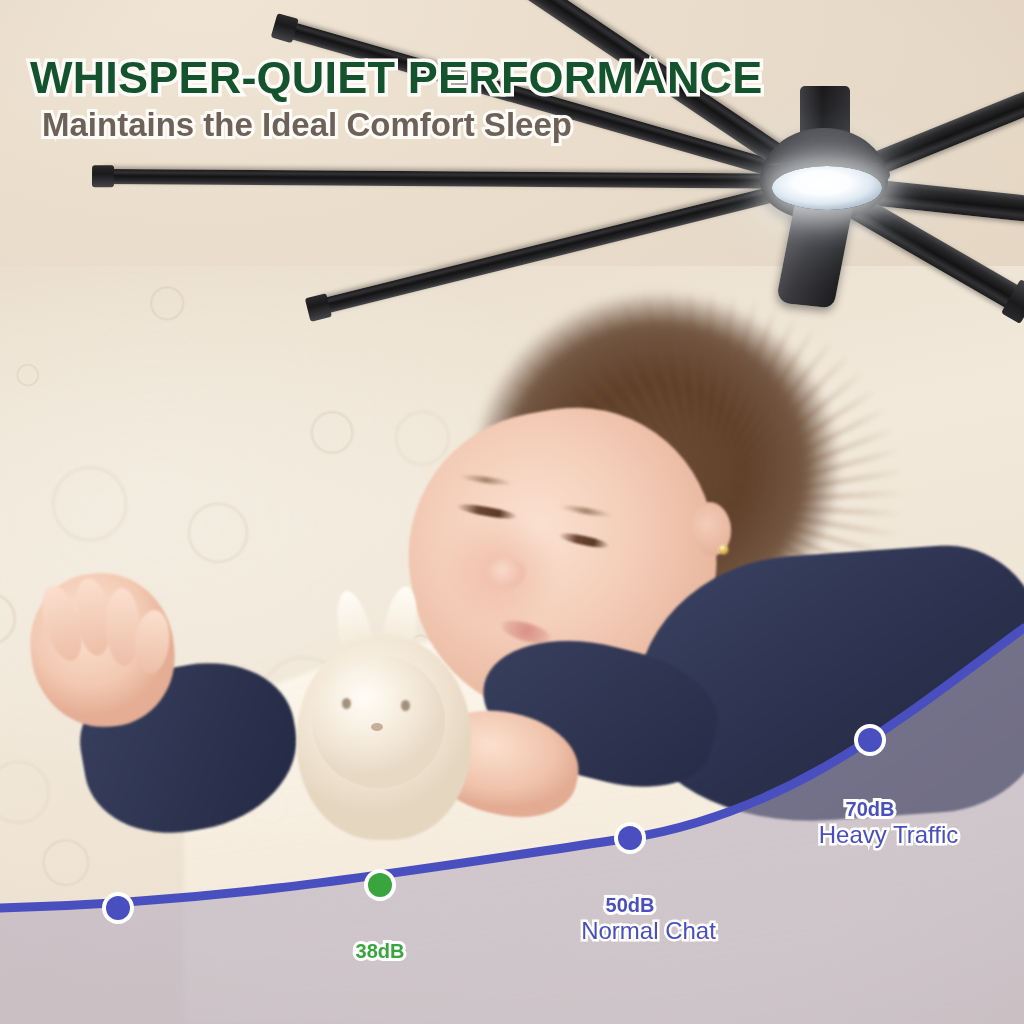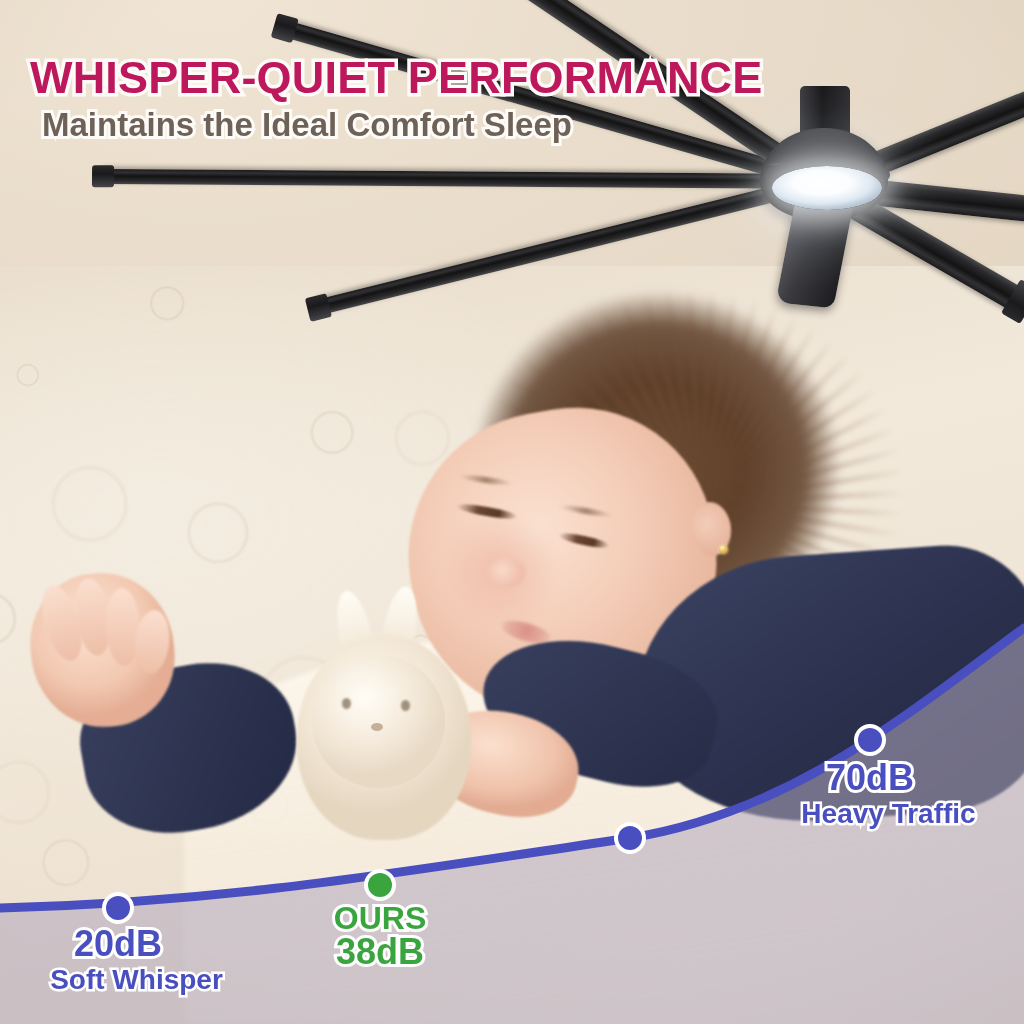--- a/index.html
+++ b/index.html
@@ -365,21 +365,21 @@
   }
 
   
   .headline {
     position: absolute;
     left: 30px;
     top: 52px;
     font-size: 45px;
     font-weight: 800;
     letter-spacing: .2px;
-    color: #be185d;
+    color: #14532d;
     -webkit-text-stroke: 7px #fdfbf7;
     paint-order: stroke fill;
     white-space: nowrap;
   }
   .subhead {
     position: absolute;
     left: 30px;
     top: 106px;
     font-size: 33px;
     font-weight: 600;
@@ -395,28 +395,29 @@
   .chart svg { position: absolute; inset: 0; }
 
   .pt-label {
     position: absolute;
     text-align: center;
     white-space: nowrap;
     transform: translateX(-50%);
     line-height: 1.0;
   }
   .pt-db {
-    font-size: 36px;
+    font-size: 20px;
     font-weight: 700;
     -webkit-text-stroke: 6px #ffffff;
     paint-order: stroke fill;
+    margin-top: 39px;
   }
   .pt-name {
-    font-size: 28px;
-    font-weight: 700;
+    font-size: 24px;
+    font-weight: 400;
     -webkit-text-stroke: 5px #ffffff;
     paint-order: stroke fill;
     margin-top: 4px;
     margin-left: 37px;
   }
   .pt-ours {
     font-size: 32px;
     font-weight: 700;
     -webkit-text-stroke: 6px #ffffff;
     paint-order: stroke fill;
@@ -531,30 +532,29 @@
       <circle cx="380" cy="885" r="16" fill="#ffffff"></circle>
       <circle cx="380" cy="885" r="12" fill="#3aa53f"></circle>
 
       <circle cx="630" cy="838" r="16" fill="#ffffff"></circle>
       <circle cx="630" cy="838" r="12" fill="#4a4fc0"></circle>
 
       <circle cx="870" cy="740" r="16" fill="#ffffff"></circle>
       <circle cx="870" cy="740" r="12" fill="#4a4fc0"></circle>
     </svg>
 
-    <div class="pt-label" style="left:118px; top:926px;">
-      <div class="pt-db blue-txt">20dB</div>
-      <div class="pt-name blue-txt">Soft Whisper</div>
-    </div>
 
     <div class="pt-label" style="left:380px; top:902px;">
-      <div class="pt-ours green-txt">OURS</div>
       <div class="pt-db green-txt">38dB</div>
     </div>
 
+    <div class="pt-label" style="left:630px; top:856px;">
+      <div class="pt-db blue-txt">50dB</div>
+      <div class="pt-name blue-txt">Normal Chat</div>
+    </div>
 
     <div class="pt-label" style="left:870px; top:760px;">
       <div class="pt-db blue-txt">70dB</div>
       <div class="pt-name blue-txt">Heavy Traffic</div>
     </div>
   </div>
 
 </div>
 
 </body></html>

